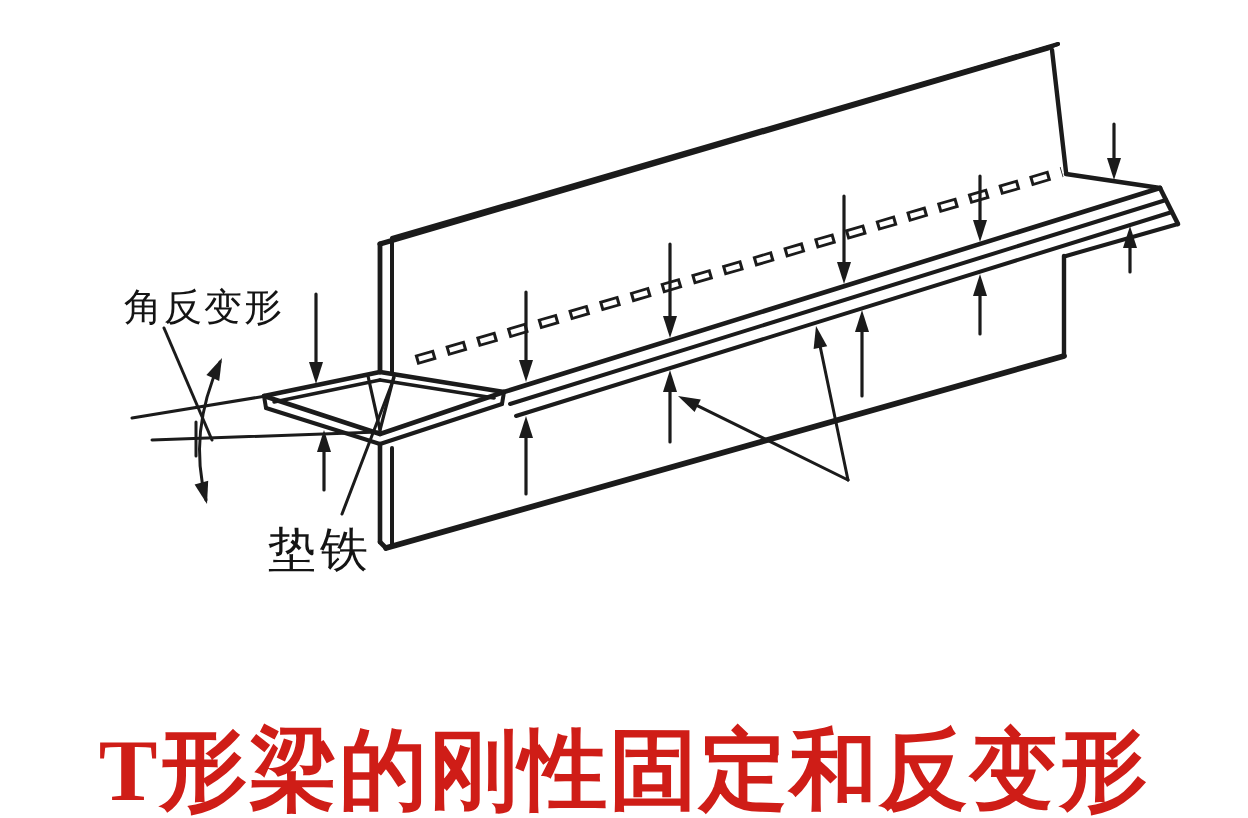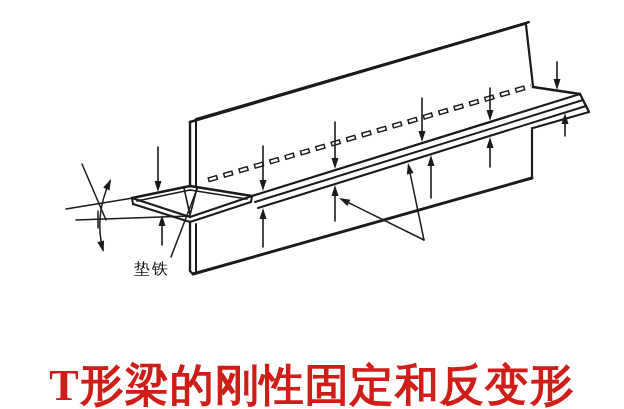--- a/index.html
+++ b/index.html
@@ -2,21 +2,21 @@
 <html><head>
 <meta charset="utf-8">
 <style>
   html,body{margin:0;padding:0;background:#ffffff;}
   #stage{position:relative;width:624px;height:409px;background:#ffffff;overflow:hidden;
          font-family:"Liberation Sans", sans-serif;}
   #linework{position:absolute;left:0;top:0;}
   .diag-label{position:absolute;color:#141414;white-space:nowrap;
               font-family:"Liberation Sans", sans-serif;}
   #angle-label{left:62px;top:141px;font-size:19px;letter-spacing:1px;}
-  #shim-label{left:134px;top:259px;font-size:16px;letter-spacing:2px;}
+  #shim-label{left:134px;top:259px;font-size:24px;letter-spacing:2px;}
   #clamp-label{left:424px;top:229px;font-size:19px;letter-spacing:1px;}
   #caption{position:absolute;left:0;right:0;top:356px;text-align:center;
            font-family:"Liberation Serif", serif;font-weight:700;
            font-size:44px;color:#cf1d17;letter-spacing:1px;}
 </style>
 </head>
 <body>
 
 <div id="stage">
 
@@ -115,18 +115,19 @@
         <path d="M82,164 L106,220"></path>
         <path d="M171,257 L197,189"></path>
         <path d="M424,240 L410.2,173.8"></path>
         <polygon points="408,163 413.6,173.1 406.8,174.5" fill="#1b1b1b" stroke="none"></polygon>
         <path d="M424,240 L348.9,202.9"></path>
         <polygon points="339,198 350.4,199.7 347.3,206" fill="#1b1b1b" stroke="none"></polygon>
       </g>
     </g>
   </svg>
 
+  <div class="diag-label" id="angle-label">角反变形</div>
 
   <div class="diag-label" id="shim-label">垫铁</div>
 
 
   <div id="caption">T形梁的刚性固定和反变形</div>
 </div>
 
 </body></html>

